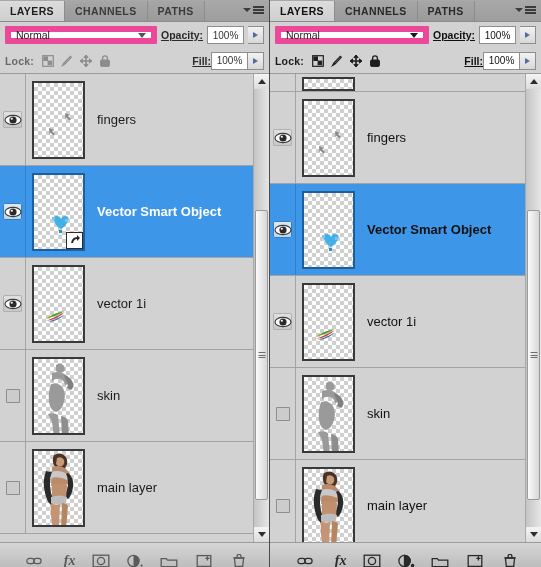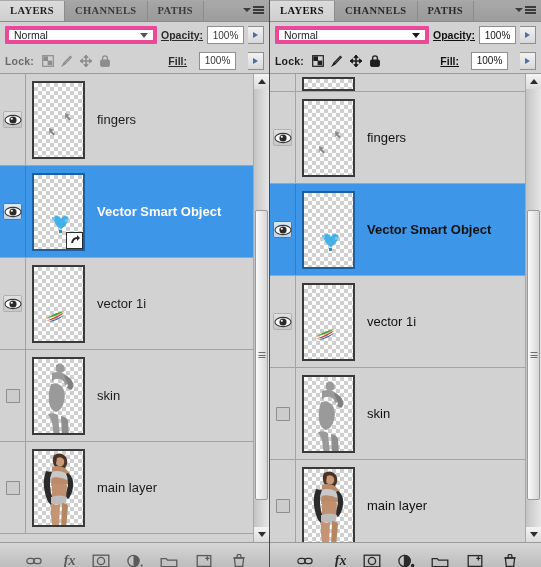--- a/index.html
+++ b/index.html
@@ -11,21 +11,21 @@
   .stage{position:relative;width:541px;height:567px;display:flex;}
 
   
   .panel{position:relative;height:567px;box-sizing:border-box;
          background:#d2d2d2;display:flex;flex-direction:column;overflow:hidden;}
   .panel.left{width:270px;border-right:1px solid #4a4a4a;}
   .panel.right{width:271px;}
 
   
   .tabbar{position:relative;height:21px;flex:0 0 21px;display:flex;align-items:flex-end;
-          background:linear-gradient(#a9a9a9,#9d9d9d);border-bottom:1px solid #8a8a8a;font-family:Liberation Serif, serif;}
+          background:linear-gradient(#a9a9a9,#9d9d9d);border-bottom:1px solid #8a8a8a;}
   .tab{height:20px;line-height:20px;padding:0 10px;font-size:10.5px;font-weight:bold;
        letter-spacing:.4px;color:#3a3a3a;
        background:linear-gradient(#a6a6a6,#9a9a9a);
        border-right:1px solid #8c8c8c;box-sizing:border-box;white-space:nowrap;}
   .tab.active{background:linear-gradient(#dcdcdc,#cfcfcf);color:#1e1e1e;
               border-right:1px solid #8c8c8c;}
   .panel.right .tab{color:#2a2a2a;}
   .panel.right .tab.active{color:#111;}
   .tabmenu{position:absolute;right:5px;top:4px;width:24px;height:12px;
            display:flex;align-items:center;justify-content:flex-end;gap:2px;cursor:pointer;}
@@ -33,36 +33,36 @@
                 border-top:4px solid #3b3b3b;}
   .tabmenu .bars{display:flex;flex-direction:column;gap:1.5px;}
   .tabmenu .bars i{display:block;width:11px;height:1.5px;background:#3b3b3b;}
 
   
   .optrow{height:26px;flex:0 0 26px;display:flex;align-items:center;
           padding:0 5px;gap:4px;background:#d2d2d2;box-sizing:border-box;}
   .optrow.lockrow{height:26px;flex:0 0 26px;border-bottom:1px solid #9b9b9b;}
 
   .blendsel{position:relative;flex:1 1 auto;height:18px;background:#fff;
-            border:4px solid #ec4899;border-radius:1px;box-sizing:border-box;
+            border:6px solid #ec4899;border-radius:1px;box-sizing:border-box;
             display:flex;align-items:center;padding:0 5px;font-size:10.5px;color:#222;}
   .blendsel .caret{position:absolute;right:5px;top:50%;margin-top:-2px;width:0;height:0;
         border-left:4px solid transparent;border-right:4px solid transparent;border-top:5px solid #555;}
   .panel.right .blendsel .caret{border-top-color:#1a1a1a;}
 
   .optlabel{font-size:10.5px;font-weight:bold;color:#2b2b2b;white-space:nowrap;text-decoration:underline;}
   .panel.right .optlabel{color:#111;}
   .numfield{width:37px;height:18px;background:#fff;border:1px solid #8e8e8e;box-sizing:border-box;
             font-size:10px;color:#333;display:flex;align-items:center;justify-content:center;}
   .panel.right .numfield{color:#111;}
   .spin{width:16px;height:18px;box-sizing:border-box;border:1px solid #8e8e8e;border-left:none;
         background:linear-gradient(#f2f2f2,#d8d8d8);display:flex;align-items:center;justify-content:center;}
   .spin .tri{width:0;height:0;border-top:3.5px solid transparent;border-bottom:3.5px solid transparent;
              border-left:5px solid #4a6fa5;}
-  .fillpush{margin-left:auto;display:flex;align-items:center;gap:12px;}
+  .fillpush{margin-left:auto;display:flex;align-items:center;gap:0;}
 
   .locklabel{font-size:10.5px;color:#6a6a6a;font-weight:bold;letter-spacing:.2px;}
   .panel.right .locklabel{color:#1d1d1d;}
   .lockicons{display:flex;align-items:center;gap:7px;margin-left:4px;}
   .lockicons svg{display:block;}
   .panel.left .lockicons svg *{stroke:#8d8d8d;fill:#8d8d8d;}
   .panel.left .lockicons svg .nf{fill:none;}
   .panel.right .lockicons svg *{stroke:#1e1e1e;fill:#1e1e1e;}
   .panel.right .lockicons svg .nf{fill:none;}
 

